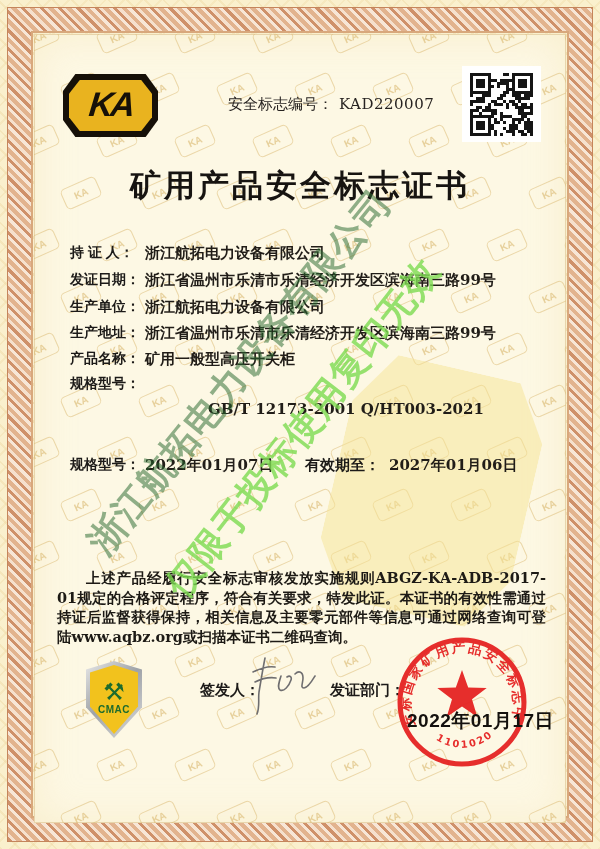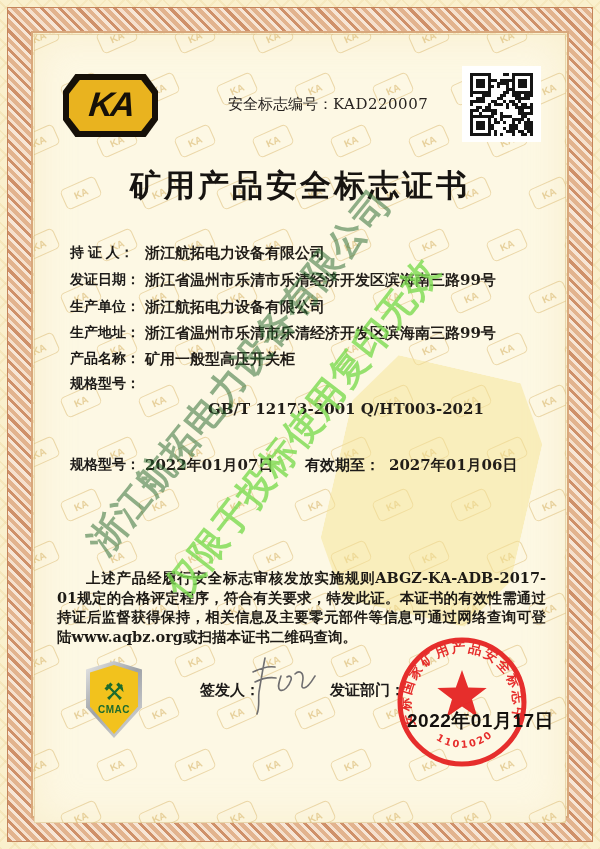--- a/index.html
+++ b/index.html
@@ -47,21 +47,21 @@
     width:83px;height:51px;background:#e9b31f;
     clip-path:polygon(13% 0,87% 0,100% 27%,100% 73%,87% 100%,13% 100%,0 73%,0 27%);
     display:flex;align-items:center;justify-content:center;
   }
   .ka-logo-text{
     font-size:34px;font-weight:900;font-style:italic;color:#161008;letter-spacing:-3px;
     transform:skewX(-6deg) translateY(-1px);font-family:"Liberation Sans",sans-serif;
   }
 
   .cert-no{position:absolute;left:228px;top:95px;font-family:"DejaVu Serif",serif;font-size:15px;color:#262220;white-space:nowrap;}
-  .cert-no .num{letter-spacing:.5px;margin-left:0;}
+  .cert-no .num{letter-spacing:.5px;margin-left:6px;}
 
   .qr{position:absolute;left:462px;top:66px;width:79px;height:76px;background:#fff;display:flex;align-items:center;justify-content:center;}
   .qr-grid{position:relative;width:63px;height:63px;}
   .qr-grid .m{position:absolute;width:3px;height:3px;background:#151515;}
 
   .title{
     position:absolute;left:0;top:165px;width:100%;margin:0;text-align:center;
     font-family:"DejaVu Serif",serif;font-size:31px;font-weight:900;color:#171411;letter-spacing:3px;
   }
 

